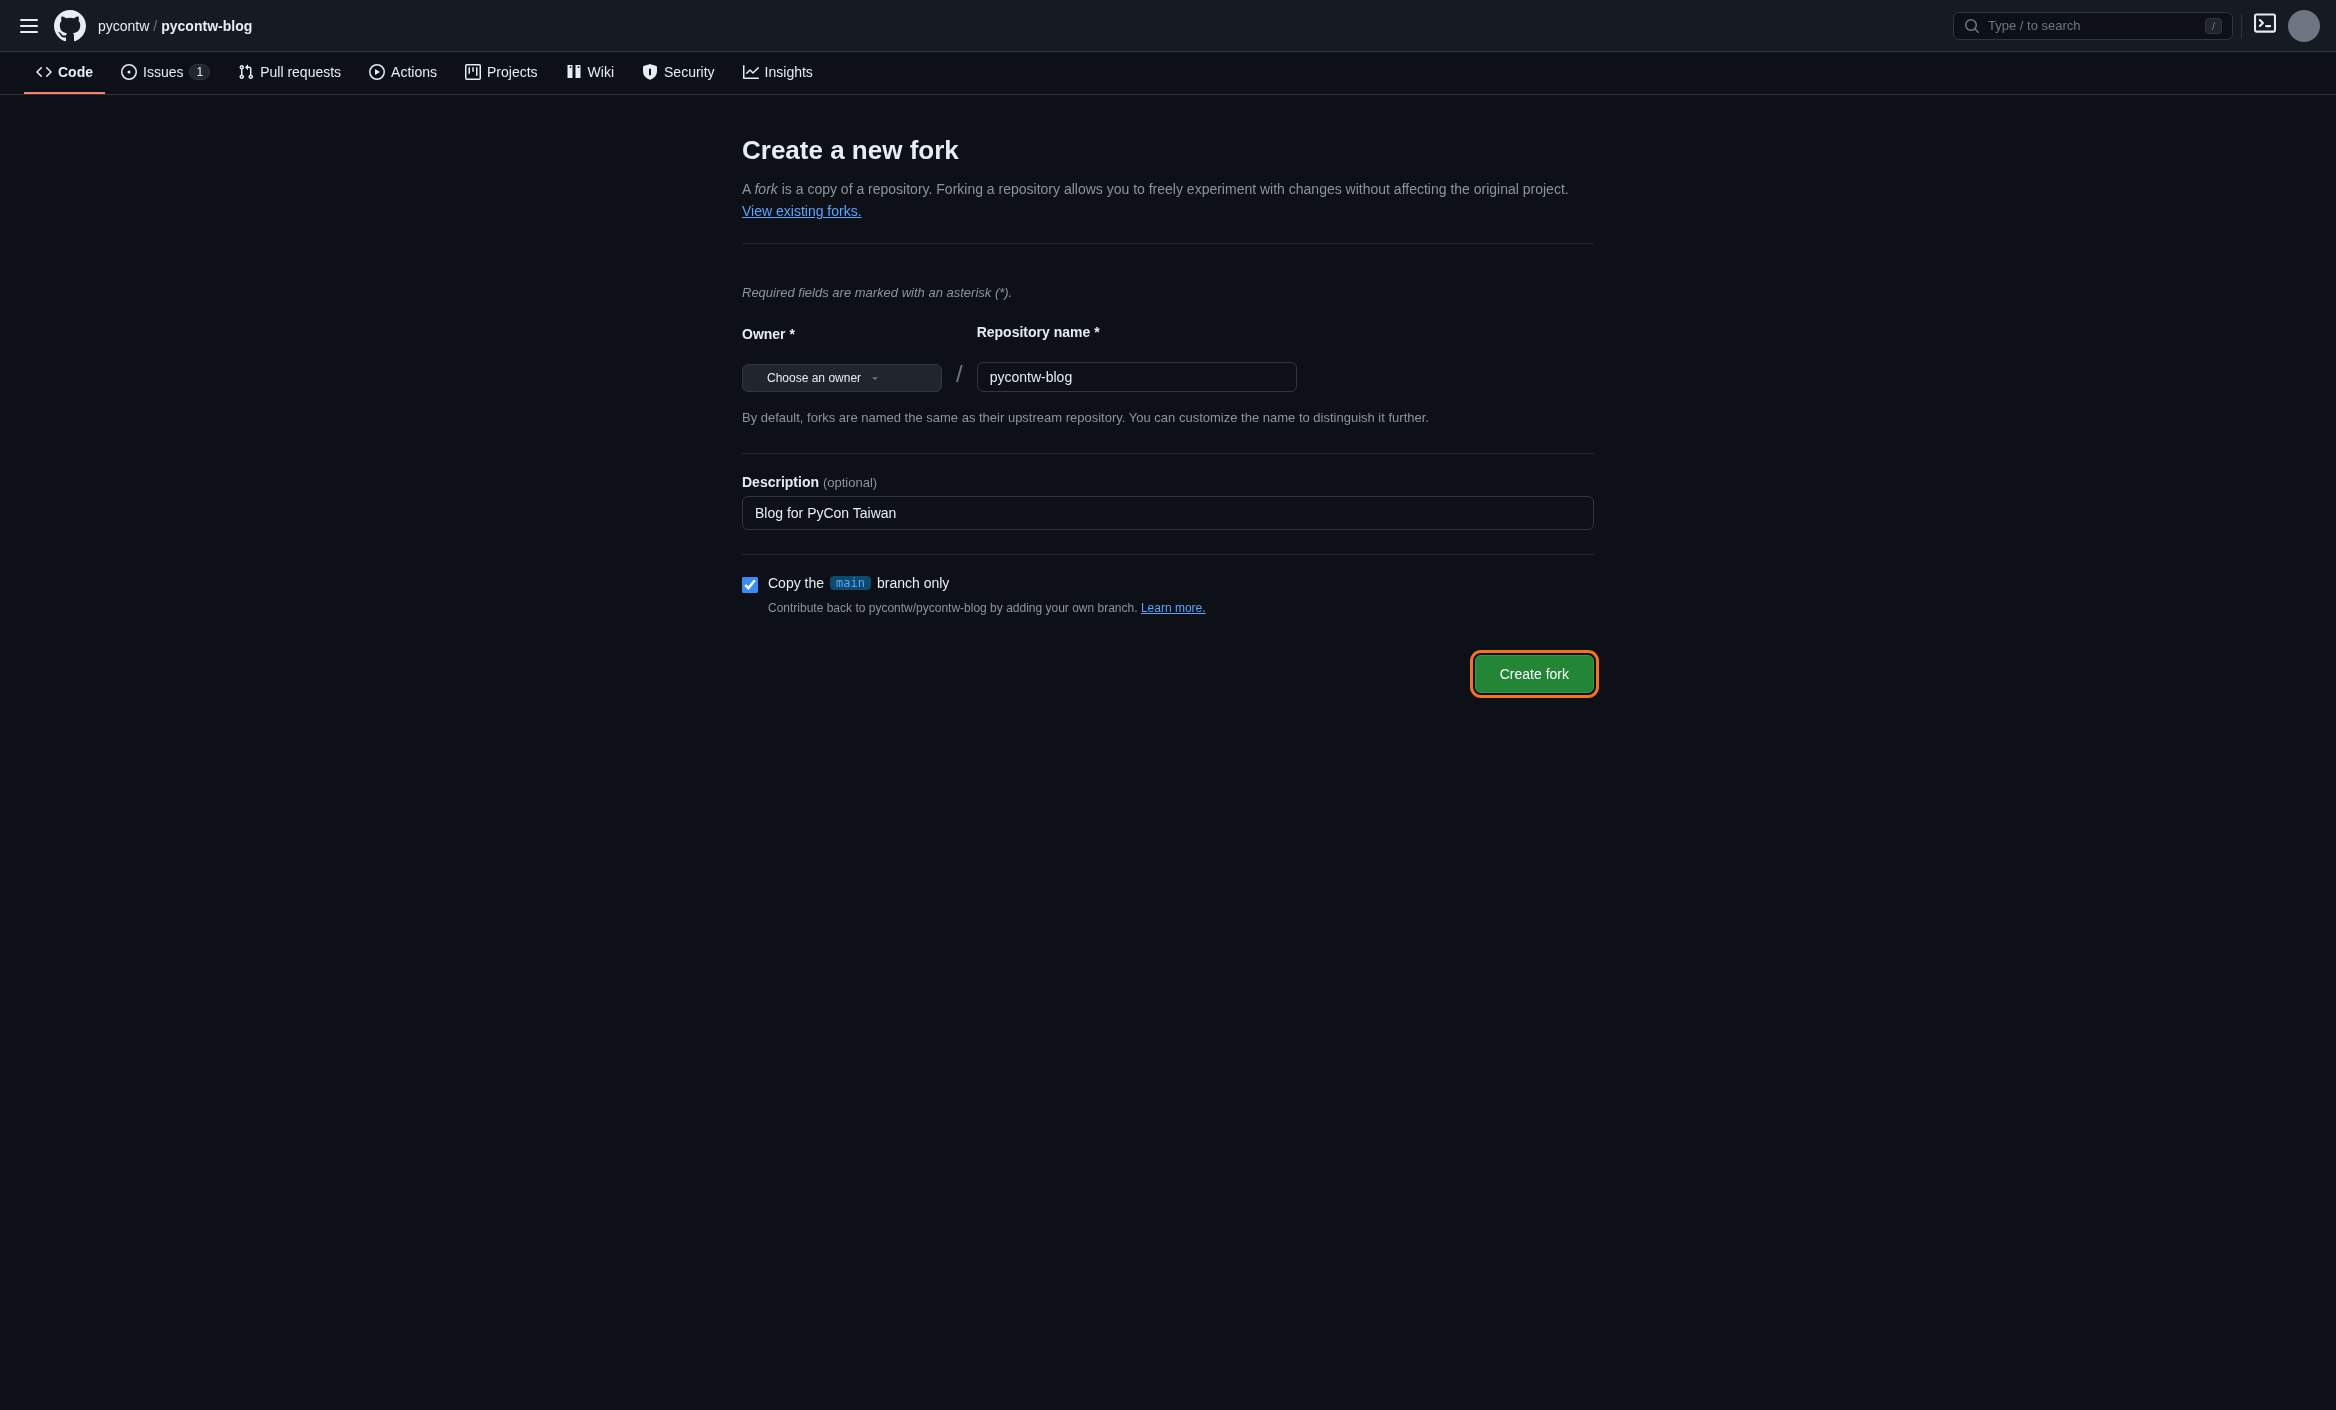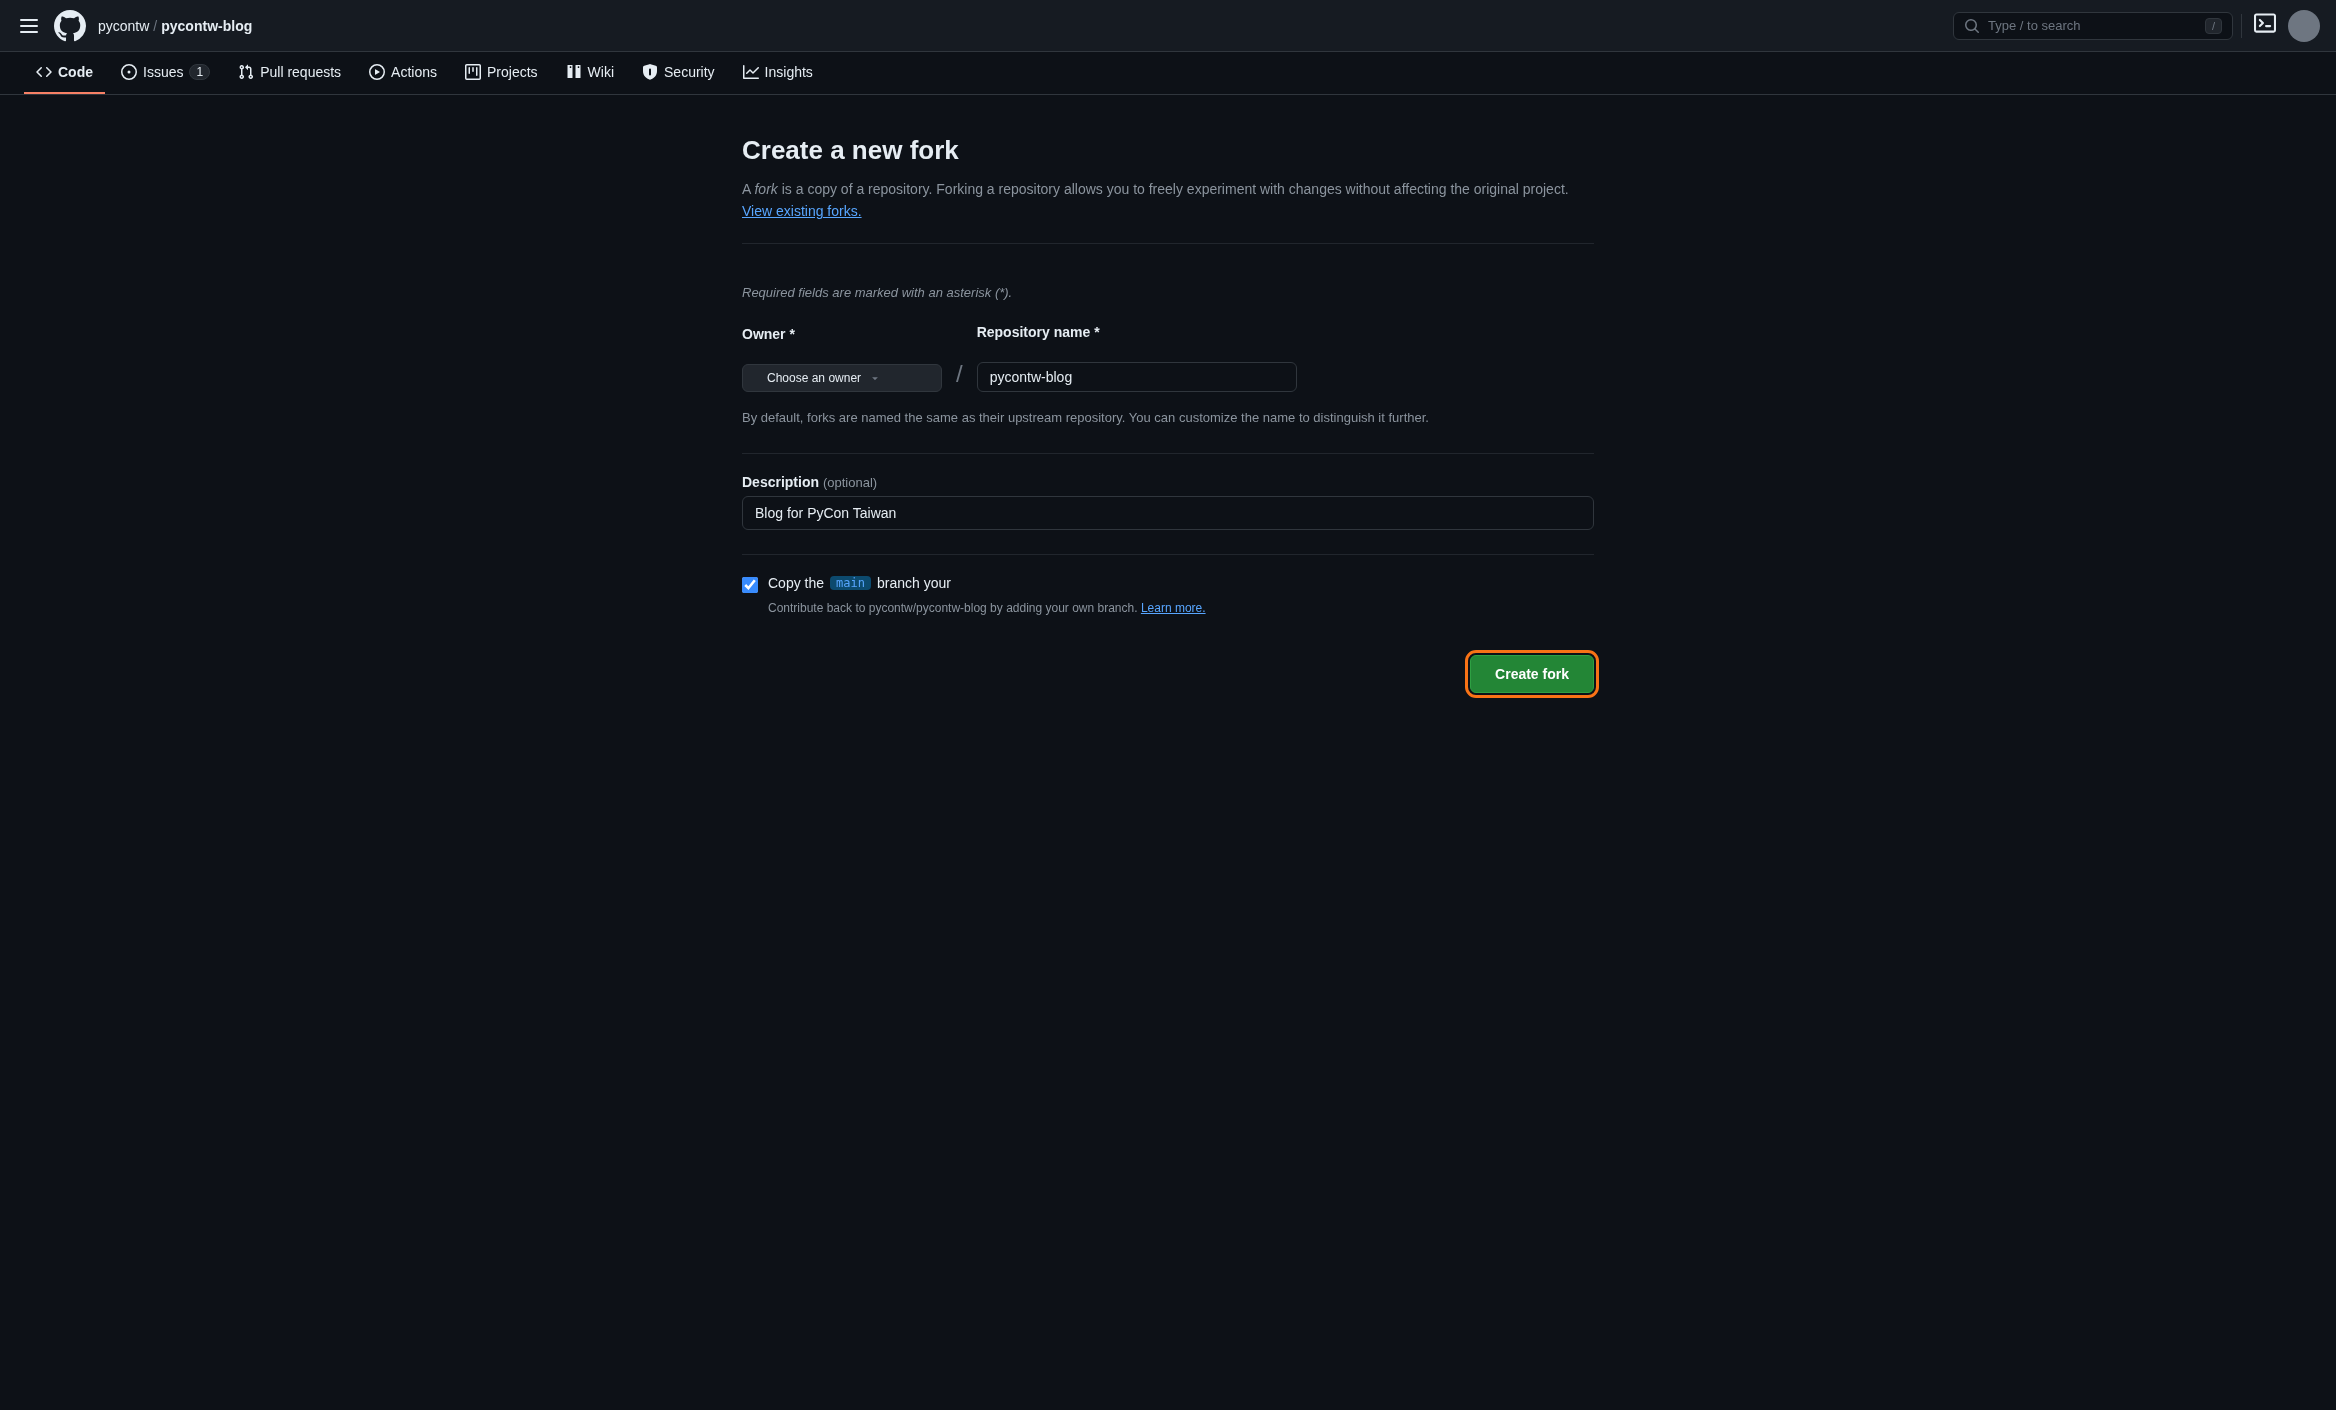--- a/index.html
+++ b/index.html
@@ -306,21 +306,21 @@
       justify-content: flex-end;
       margin-top: 40px;
     }
     .create-fork-btn {
       background: #238636;
       color: #ffffff;
       border: 1px solid #2ea043;
       border-radius: 6px;
       padding: 10px 24px;
       font-size: 14px;
-      font-weight: 700;
+      font-weight: 400;
       cursor: pointer;
       outline: 3px solid #f97316;
       outline-offset: 2px;
     }
   </style>
 </head>
 <body>
 
 <div class="top-bar">
   <div class="top-bar-left">
@@ -458,21 +458,21 @@
     <input class="description-input" type="text" value="Blog for PyCon Taiwan" style="">
   </div>
 
   <hr class="divider2">
 
   <div class="checkbox-row">
     <input type="checkbox" class="checkbox-input" checked="" style="">
     <label class="checkbox-label">
       <span>Copy the</span>
       <span class="branch-badge">main</span>
-      <span>branch your</span>
+      <span>branch only</span>
     </label>
   </div>
   <div class="checkbox-help">
     <span>Contribute back to pycontw/pycontw-blog by adding your own branch.</span>
     <a href="#">Learn more.</a>
   </div>
 
   <div class="form-actions">
     <button class="create-fork-btn">Create fork</button>
   </div>

